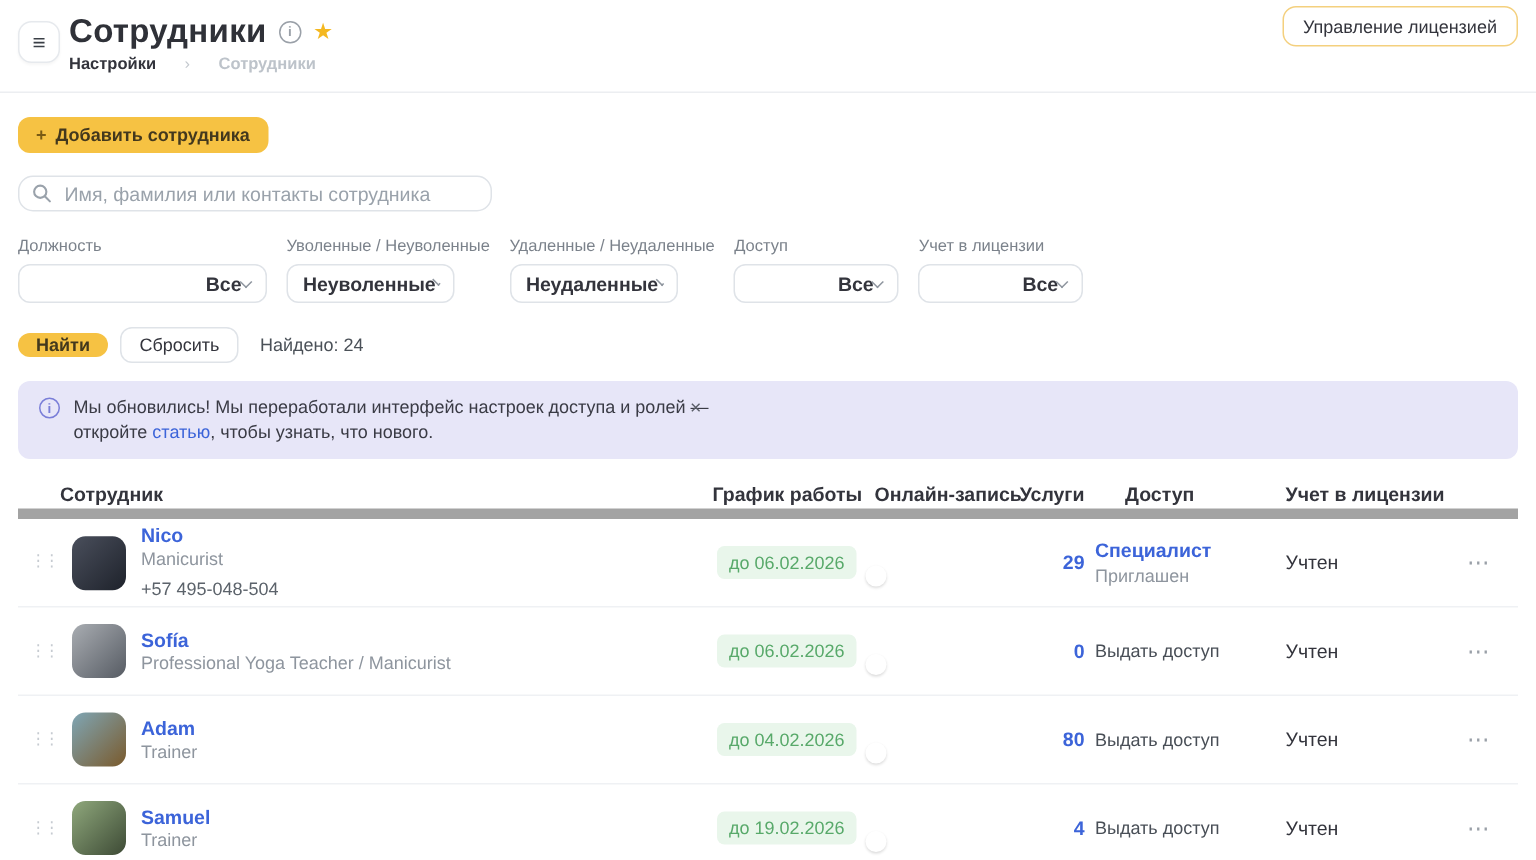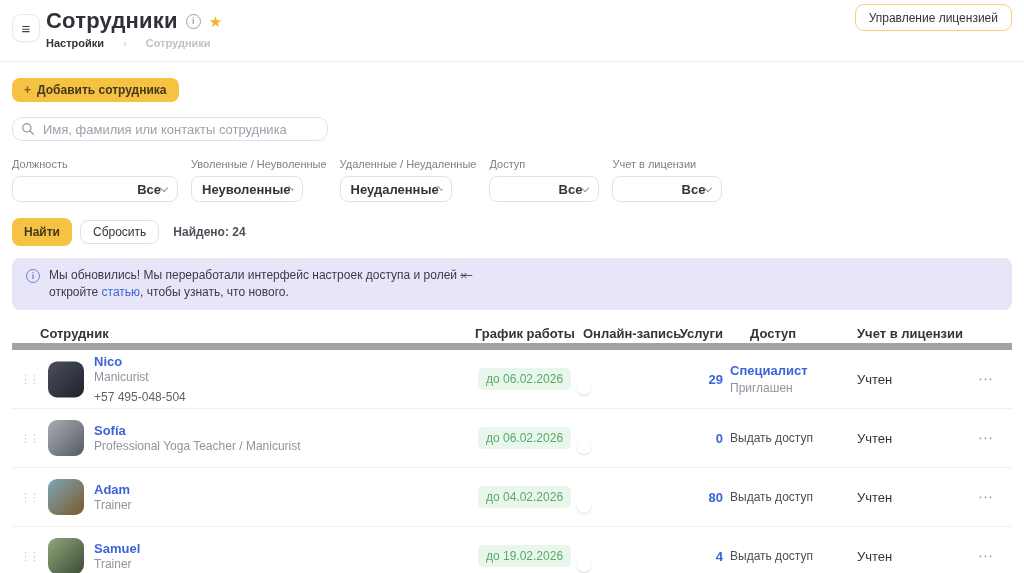--- a/index.html
+++ b/index.html
@@ -47,25 +47,25 @@
     display:flex; align-items:center; justify-content:flex-end; padding:0 10px;
     cursor:pointer; }
   .select-value { font-size:13px; font-weight:600; color:#33343C; }
   .chevron { width:6px; height:6px; border-left:1.6px solid #8E959E; border-bottom:1.6px solid #8E959E;
     transform:rotate(-45deg); margin-top:-3px; }
   .f0 .select{ width:166px;} .f1 .select{ width:112px;} .f2 .select{ width:112px;}
   .f3 .select{ width:110px;} .f4 .select{ width:110px;}
 
   
   .actions { margin-top:16px; display:flex; align-items:center; gap:8px; }
-  .find-btn { height:28px; padding:0 12px; background:var(--accent_yellow); border:none;
+  .find-btn { height:16px; padding:0 12px; background:var(--accent_yellow); border:none;
     border-radius:8px; font-size:12px; font-weight:600; color:#43381D; cursor:pointer; font-family:inherit; }
   .reset-btn { height:24px; padding:0 12px; background:#fff; border:1px solid #DFE3E8;
     border-radius:8px; font-size:12px; font-weight:400; color:#33343C; cursor:pointer; font-family:inherit; }
-  .found { font-size:12px; color:#4B5158; margin-left:6px;font-weight:bold; }
+  .found { font-size:12px; color:#4B5158; margin-left:6px; }
 
   
   .banner { position:relative; margin-top:12px; background:var(--banner_bg); border-radius:8px;
     padding:9px 16px 9px 14px; min-height:44px; display:flex; gap:9px; }
   .banner-icon { width:14px; height:14px; border:1.3px solid #7A7ED8; border-radius:50%;
     color:#7A7ED8; font-size:9px; font-weight:700; display:flex; align-items:center;
     justify-content:center; flex:none; margin-top:2px; }
   .banner-text { font-size:12px; line-height:17px; color:#3A3B45; max-width:432px; }
   .banner-link { color:var(--link_blue); cursor:pointer; }
   .banner-close { position:absolute; left:448px; top:11px; color:#5A5E68; font-size:13px;

